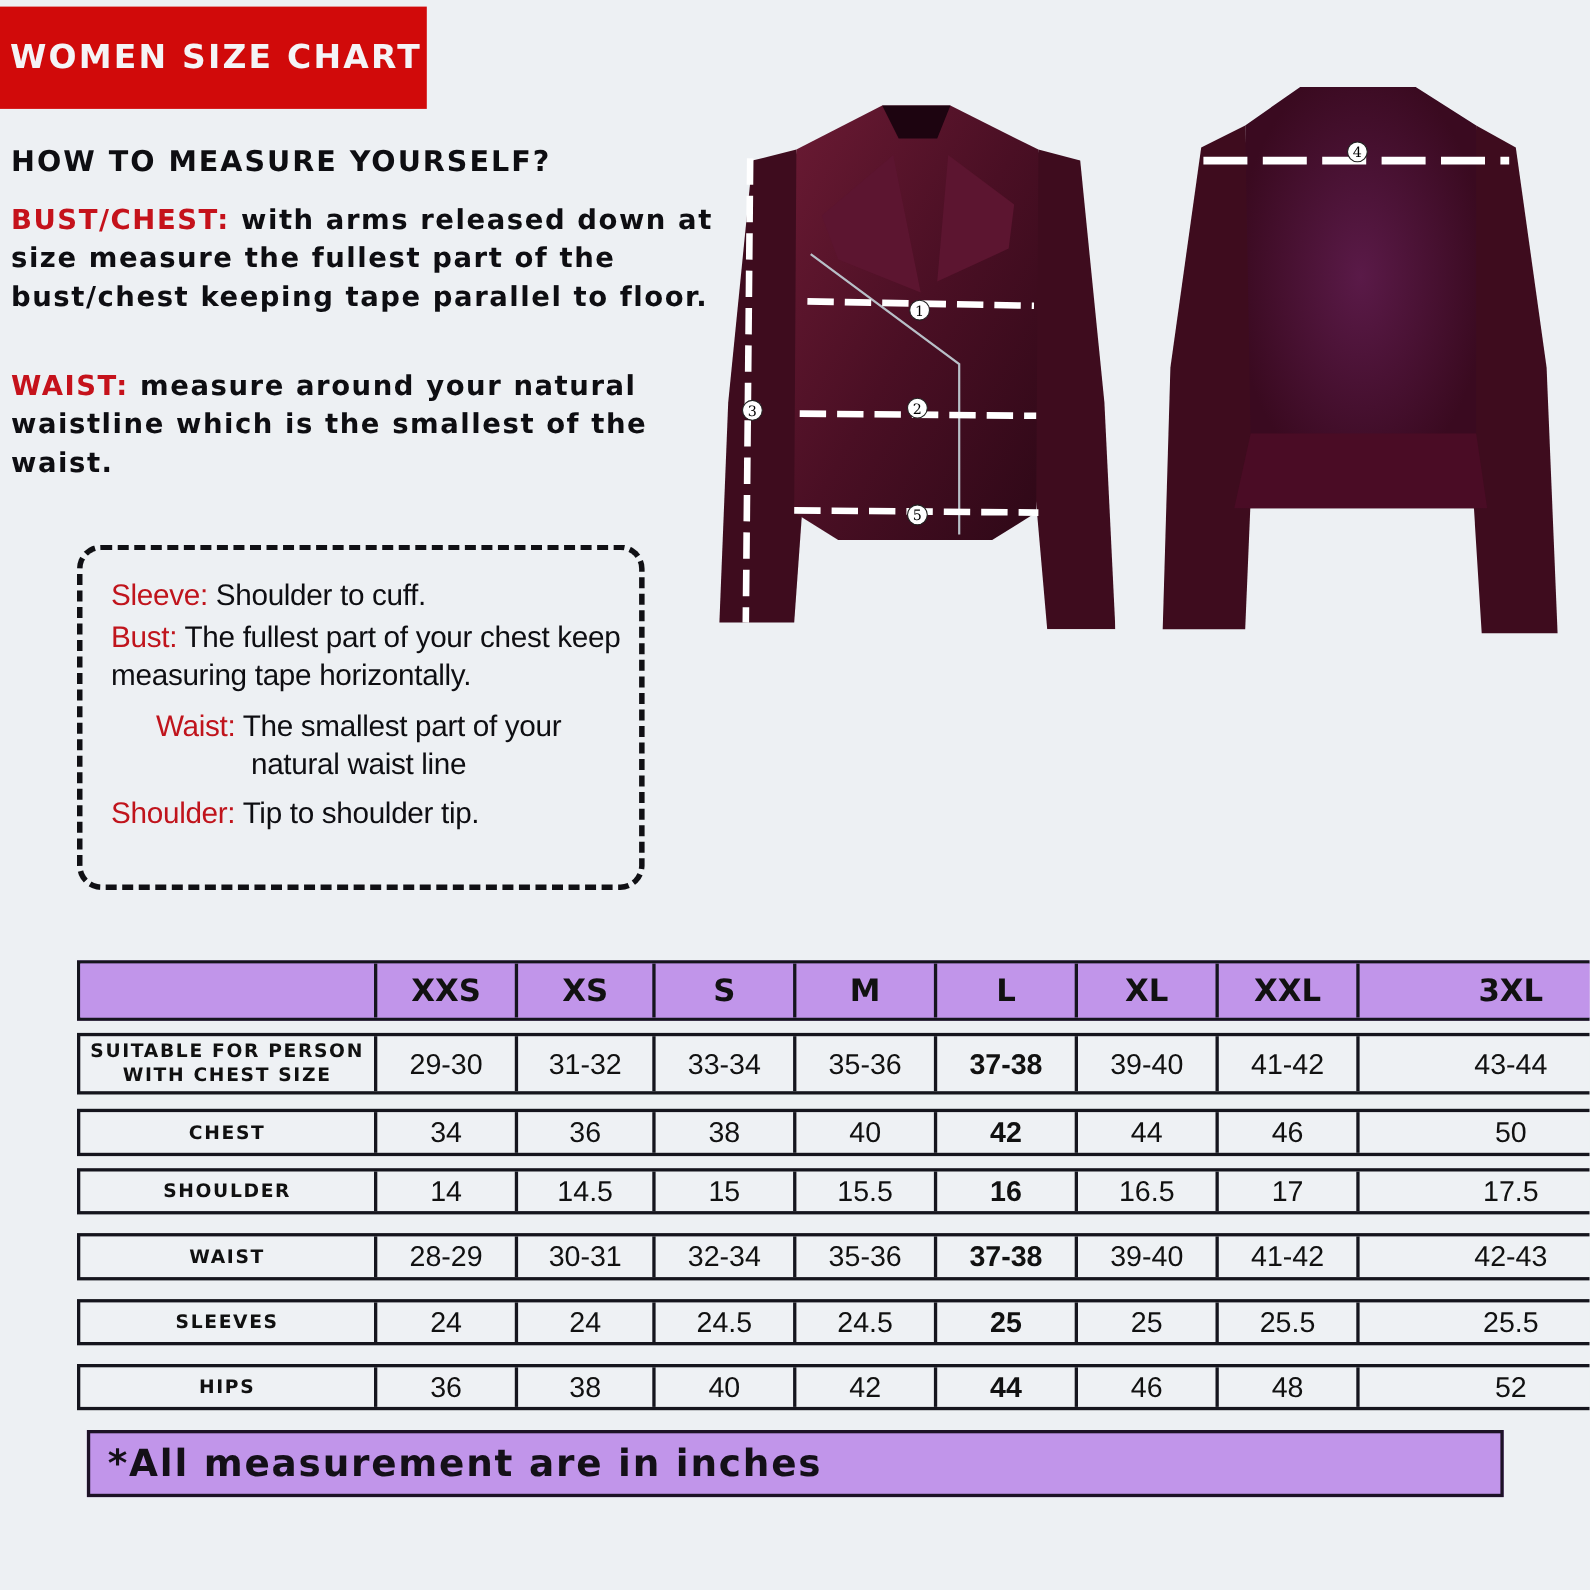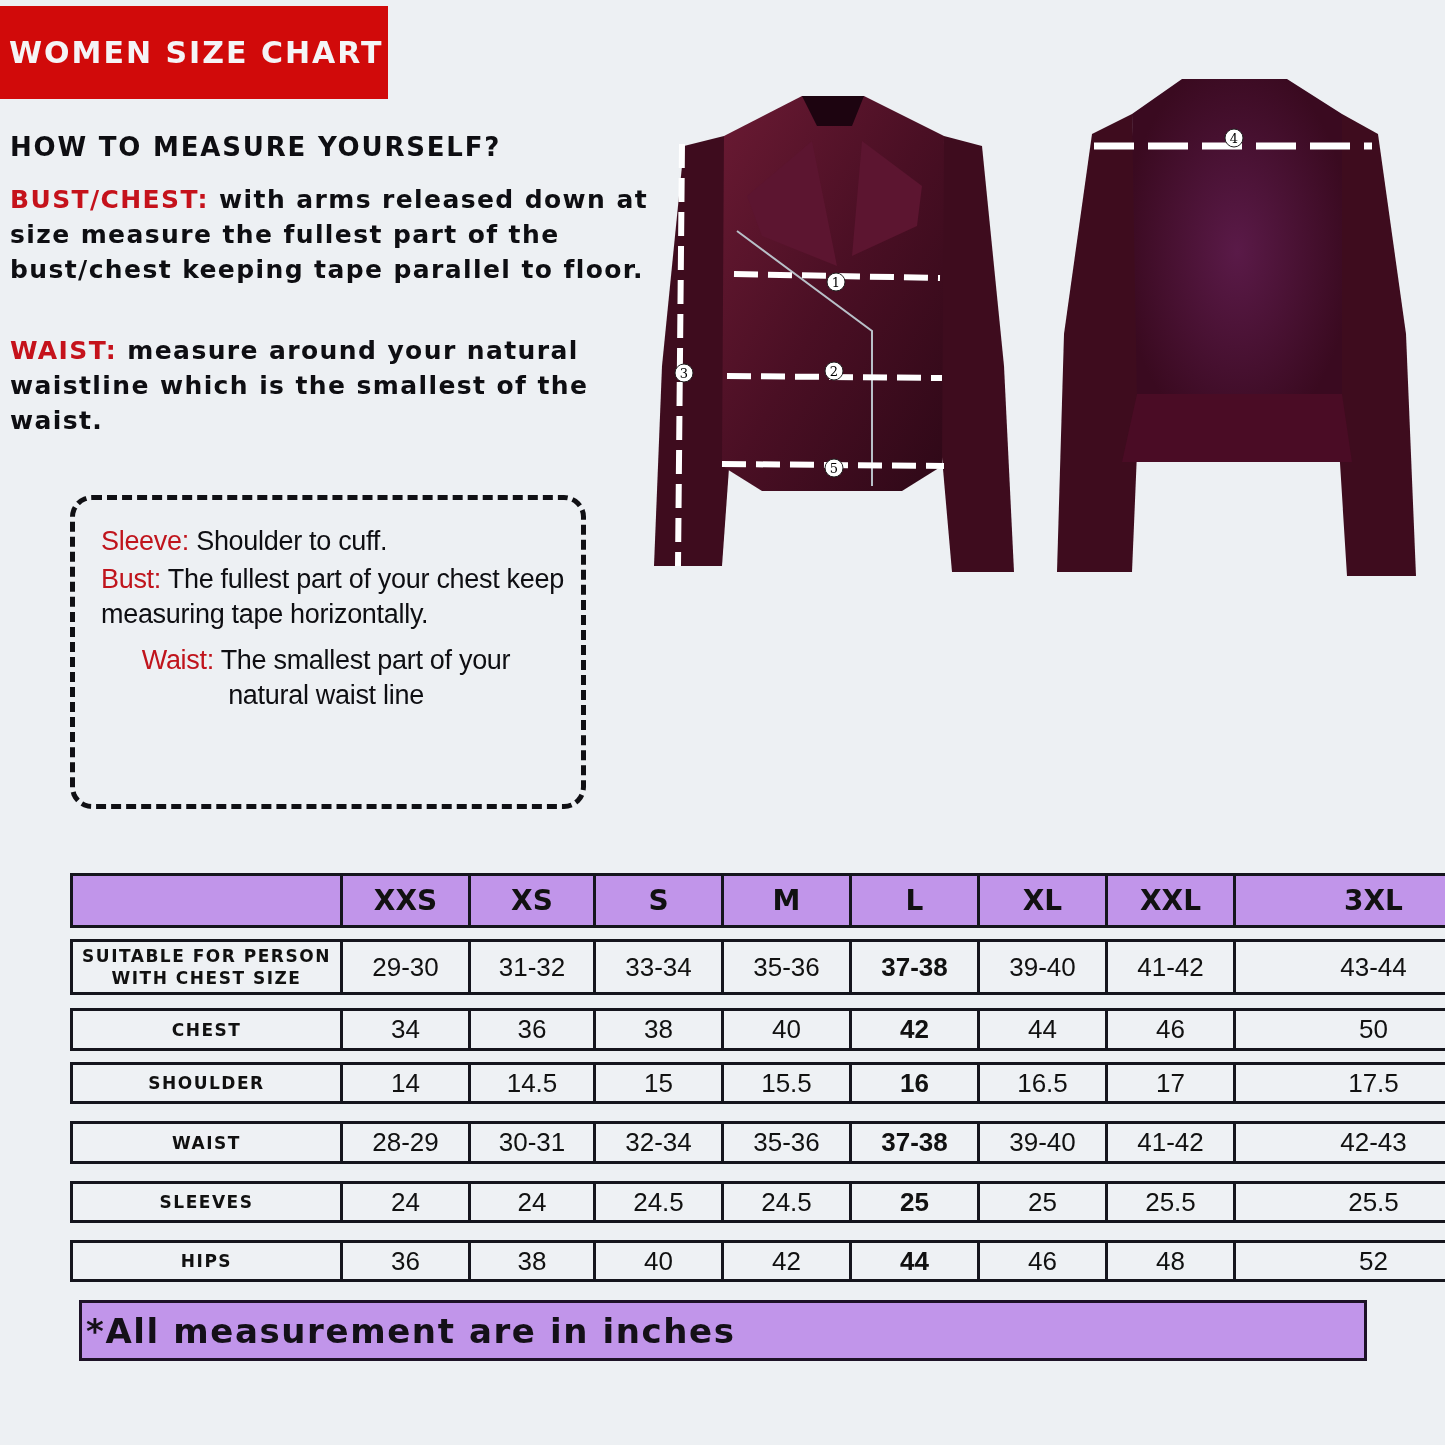--- a/index.html
+++ b/index.html
@@ -33,21 +33,21 @@
   .trow .c5 { width: 128px; font-weight: bold; } .trow .c6 { width: 128px; } .trow .c7 { width: 128px; } .trow .c8 { flex: 1; }
   .thead { top: 873px; height: 55px; background: #c195ea; }
   .thead .cell { background: #c195ea; font-family: "DejaVu Sans", sans-serif; font-weight: bold; font-size: 28px; }
   .r0 { top: 939px; height: 56px; }
   .r1 { top: 1008px; height: 43px; }
   .r2 { top: 1062px; height: 42px; }
   .r3 { top: 1121px; height: 43px; }
   .r4 { top: 1181px; height: 42px; }
   .r5 { top: 1240px; height: 42px; }
 
-  .footer { position: absolute; left: 79px; top: 1300px; width: 1288px; height: 61px; background: #c195ea; border: 3px solid #1d1226; display: flex; align-items: center; padding-left: 4px; }
+  .footer { position: absolute; left: 79px; top: 1300px; width: 1288px; height: 61px; background: #c195ea; border: 3px solid #1d1226; display: flex; align-items: center; padding-left: 16px; }
   .footer span { font-family: "DejaVu Sans", sans-serif; font-weight: bold; font-size: 34px; letter-spacing: 1.6px; color: #141018; }
 </style>
 </head>
 <body>
 
 <div class="banner">
   <span>WOMEN SIZE CHART</span>
 </div>
 
 <div class="howto">HOW TO MEASURE YOURSELF?</div>
@@ -56,20 +56,21 @@
   <span class="key">BUST/CHEST:</span><span> with arms released down at size measure the fullest part of the bust/chest keeping tape parallel to floor.</span>
 </div>
 <div class="para p2">
   <span class="key">WAIST:</span><span> measure around your natural waistline which is the smallest of the waist.</span>
 </div>
 
 <div class="dashbox">
   <div class="item i1"><span class="key">Sleeve:</span><span> Shoulder to cuff.</span></div>
   <div class="item i2" style="width:480px"><span class="key">Bust:</span><span> The fullest part of your chest keep measuring tape horizontally.</span></div>
   <div class="item i3" style="width:450px"><span class="key">Waist:</span><span> The smallest part of your natural waist line</span></div>
+  <div class="item i4"><span class="key">Shoulder:</span><span> Tip to shoulder tip.</span></div>
 </div>
 
 <div class="jacket jfront" title="Burgundy leather jacket front view">
   <svg width="362" height="486" viewBox="0 0 362 486">
     <defs>
       <linearGradient id="lg1" x1="0" y1="0" x2="1" y2="1">
         <stop offset="0" stop-color="#6a1a33"></stop>
           <stop offset="0.5" stop-color="#4a0f24"></stop>
           <stop offset="1" stop-color="#2e0817"></stop>
       </linearGradient>

